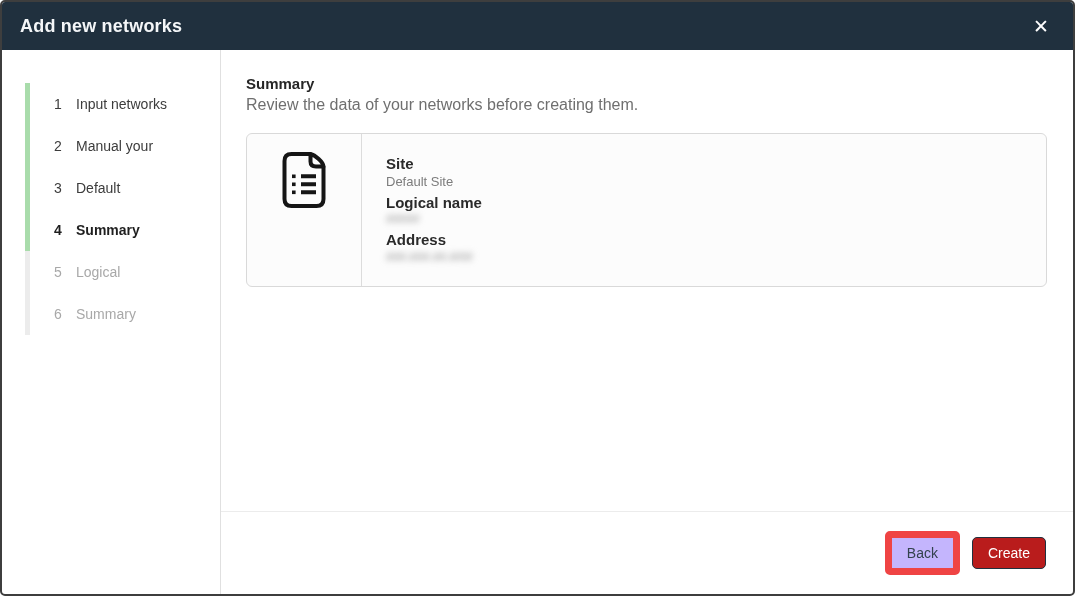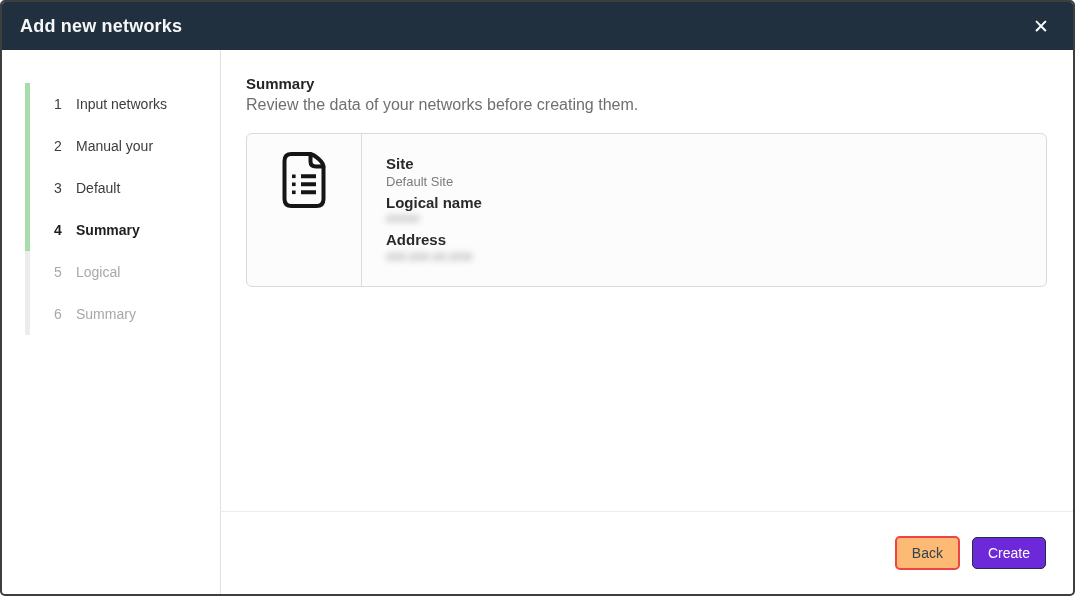--- a/index.html
+++ b/index.html
@@ -85,26 +85,26 @@
     display: flex; align-items: center; justify-content: flex-end;
     gap: 12px;
     padding-right: 27px;
   }
   .btn {
     font-family: inherit; font-size: 14px;
     border-radius: 5px; cursor: pointer;
     padding: 7px 15px; line-height: 1.2;
   }
   .btn-secondary {
-    background: #fdba74; color: #33424e;
-    border: 2px solid #ef4444;
+    background: #c4b5fd; color: #33424e;
+    border: 7px solid #ef4444;
     margin-left: 16px;
   }
   .btn-primary {
-    background: #6d28d9; color: #ffffff;
+    background: #b91c1c; color: #ffffff;
     border: 1px solid #20303e;
     font-weight: 400;
   }
 </style>
 </head>
 <body>
 
 <div class="modal">
 
   <div class="modal-header">

